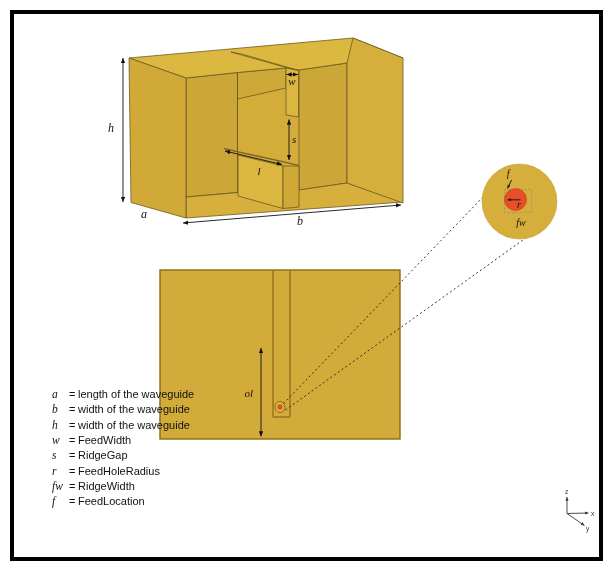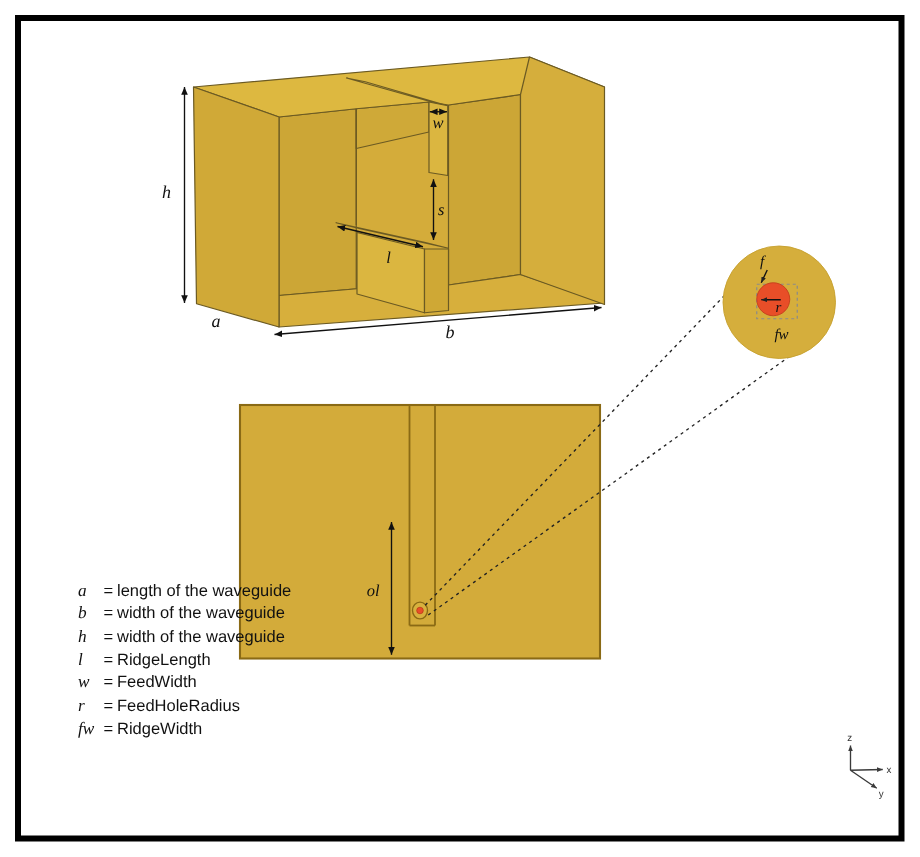--- a/index.html
+++ b/index.html
@@ -121,18 +121,19 @@
       <text class="ax" x="566.5" y="494" text-anchor="middle">z</text>
       <text class="ax" x="591" y="515.5" text-anchor="start">x</text>
       <text class="ax" x="587.5" y="531" text-anchor="middle">y</text>
     </g>
   </svg>
 
   <div class="legend">
     <div class="legend-row"><span class="sym">a</span><span class="eq">=</span><span class="lbl">length of the waveguide</span></div>
     <div class="legend-row"><span class="sym">b</span><span class="eq">=</span><span class="lbl">width of the waveguide</span></div>
     <div class="legend-row"><span class="sym">h</span><span class="eq">=</span><span class="lbl">width of the waveguide</span></div>
-    <div class="legend-row"><span class="sym">l</span><span class="eq">=</span><span class="lbl">RidgeLength</span></div>
     <div class="legend-row"><span class="sym">w</span><span class="eq">=</span><span class="lbl">FeedWidth</span></div>
+    <div class="legend-row"><span class="sym">s</span><span class="eq">=</span><span class="lbl">RidgeGap</span></div>
     <div class="legend-row"><span class="sym">r</span><span class="eq">=</span><span class="lbl">FeedHoleRadius</span></div>
     <div class="legend-row"><span class="sym">fw</span><span class="eq">=</span><span class="lbl">RidgeWidth</span></div>
+    <div class="legend-row"><span class="sym">f⃗</span><span class="eq">=</span><span class="lbl">FeedLocation</span></div>
   </div>
 </div>
 
 </body></html>

